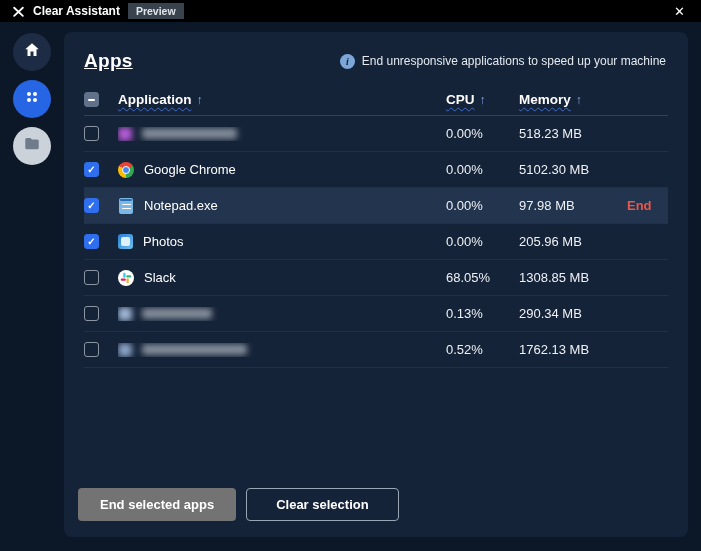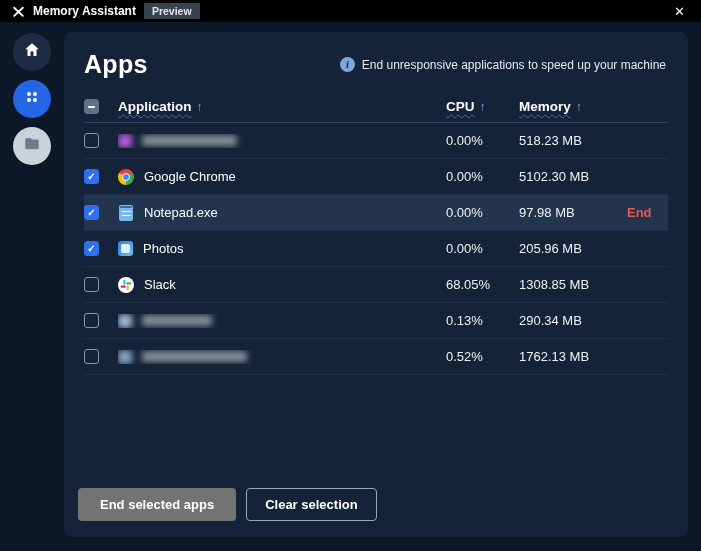--- a/index.html
+++ b/index.html
@@ -49,21 +49,21 @@
   
   .panel {
     position:absolute; left:64px; top:32px; width:624px; height:505px;
     background:#152338; border-radius:8px;
     display:flex; flex-direction:column;
   }
   .panel-head {
     display:flex; justify-content:space-between; align-items:center;
     padding:18px 22px 4px 20px;
   }
-  .page-title { font-size:25px; font-weight:bold; letter-spacing:0.3px; }
+  .page-title { font-size:19px; font-weight:bold; letter-spacing:0.3px;text-decoration:underline; }
   .hint { display:flex; align-items:center; gap:7px; font-size:12px; color:#e4e9ef; }
   .info-icon {
     width:15px; height:15px; border-radius:50%;
     background:#7da7d9; color:#10203a;
     font-size:10px; font-weight:bold; font-style:italic;
     display:flex; align-items:center; justify-content:center;
     font-family:"Liberation Serif", serif;
   }
 
   
@@ -140,33 +140,33 @@
     padding:0 20px 16px 14px;
   }
   .btn-danger {
     background:#737373; color:#fff; border:none; border-radius:4px;
     font-family:"Liberation Sans", sans-serif;
     font-size:13px; font-weight:bold; padding:9px 22px; cursor:pointer;
   }
   .btn-outline {
     background:transparent; color:#fff; border:1px solid #9aa6b4; border-radius:4px;
     font-family:"Liberation Sans", sans-serif;
-    font-size:13px; font-weight:bold; padding:8px 18px; cursor:pointer;
+    font-size:13px; font-weight:bold; padding:8px 29px; cursor:pointer;
   }
 </style>
 </head>
 <body>
 
 <div class="titlebar">
   <span class="logo-mark">
     <svg width="13" height="13" viewBox="0 0 24 24">
       <path d="M4 5 L20 20 M20 5 L4 20" stroke="#fff" stroke-width="3.4" stroke-linecap="round" fill="none"></path>
     </svg>
   </span>
-  <span class="app-title">Memory Assistant</span>
+  <span class="app-title">Clear Assistant</span>
   <span class="preview-badge">Preview</span>
   <span class="close-btn">✕</span>
 </div>
 
 <div class="nav">
   <div class="nav-btn nav-home">
     <span>
       <svg width="18" height="18" viewBox="0 0 24 24">
           <path d="M12 3 L21 11 H18 V20 H14 V14 H10 V20 H6 V11 H3 Z" fill="#fff"></path>
         </svg>

